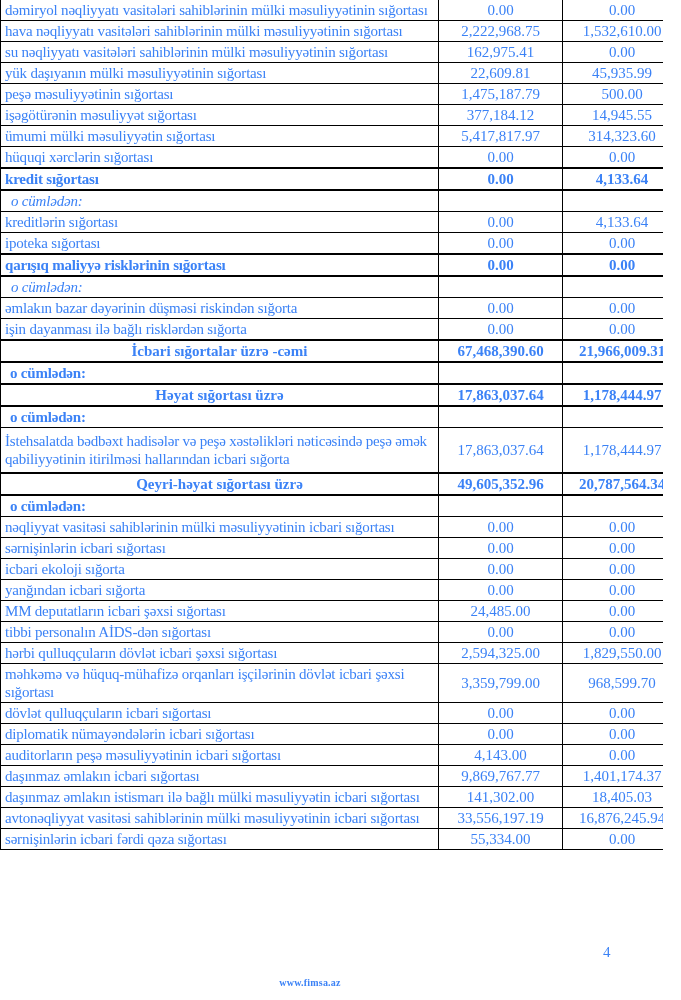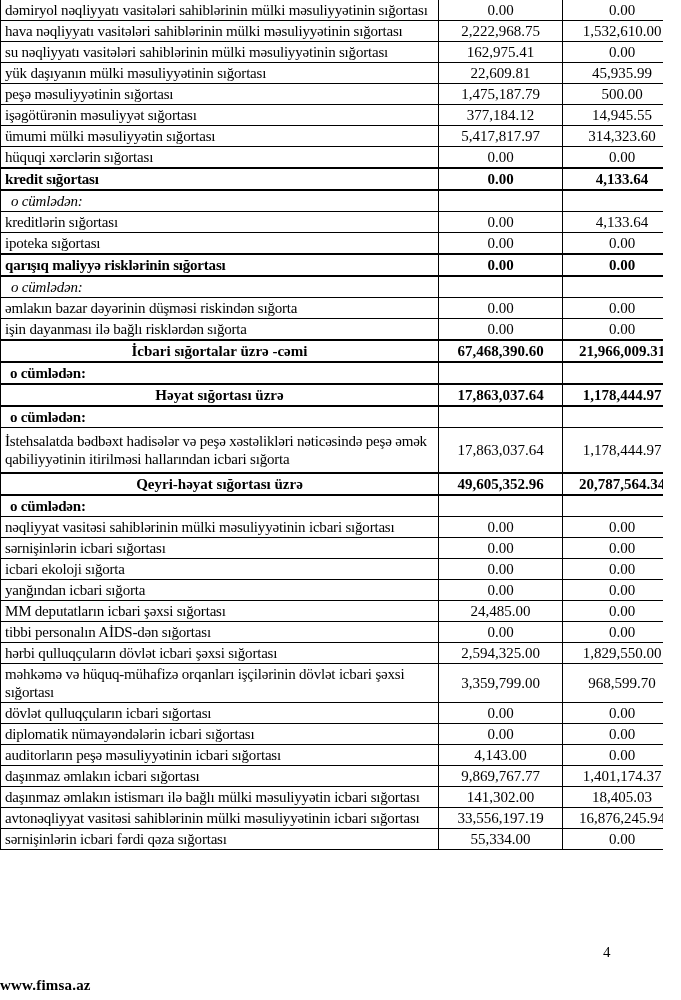--- a/index.html
+++ b/index.html
@@ -6,21 +6,21 @@
     margin: 0;
     padding: 0;
     background: #ffffff;
   }
   .page {
     position: relative;
     width: 663px;
     height: 1000px;
     background: #ffffff;
     font-family: "Liberation Serif", serif;
-    color: #000000;
+    color: #3b82f6;
     overflow: hidden;
   }
   table.report {
     border-collapse: collapse;
     table-layout: fixed;
     width: 681px;
   }
   table.report td {
     border: 1px solid #000000;
     padding: 1px 4px;
@@ -64,21 +64,22 @@
     position: absolute;
     top: 944px;
     left: 603px;
     font-size: 15px;
   }
   .site-footer {
     position: absolute;
     top: 977px;
     left: 0;
     width: 620px;
-    font-size: 15px;
+    text-align: center;
+    font-size: 10px;
     font-weight: bold;
     letter-spacing: 0.2px;
   }
 </style>
 </head>
 <body>
 
 <div class="page">
 
   <table class="report">

